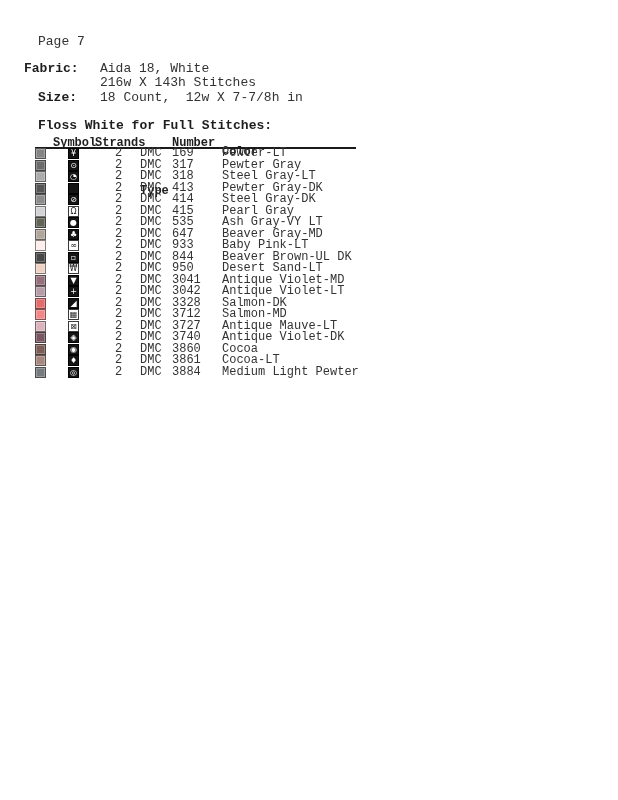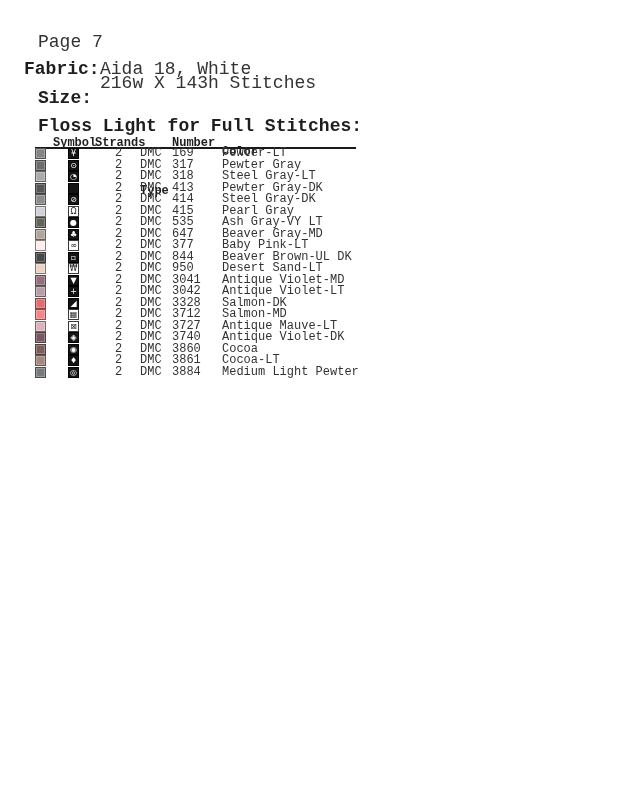--- a/index.html
+++ b/index.html
@@ -4,21 +4,21 @@
 <style>
   html,body{margin:0;padding:0;background:#ffffff;}
   .page{
     position:relative;
     width:618px;height:800px;
     background:#ffffff;
     font-family:"Liberation Mono","DejaVu Sans Mono",monospace;
     color:#333;
     overflow:hidden;
   }
-  .txt{position:absolute;font-size:18px;line-height:12px;white-space:pre;}
+  .txt{position:absolute;font-size:13px;line-height:12px;white-space:pre;}
   .bold{font-weight:bold;color:#1e1e1e;}
   .page-number{top:36px;left:38px;}
   .fabric-label{top:63px;left:24px;}
   .fabric-line1{top:63px;left:100px;}
   .fabric-line2{top:77px;left:100px;}
   .size-label{top:92px;left:38px;}
   .size-line1{top:92px;left:100px;}
   .floss-title{top:120px;left:38px;}
   .thead{position:absolute;top:136px;left:0;width:514px;height:12px;}
   .th{position:absolute;top:0;font-size:12px;font-weight:bold;color:#1e1e1e;white-space:pre;}
@@ -60,22 +60,23 @@
 
 <div class="page">
 
   <div class="txt page-number">Page 7</div>
 
   <div class="txt bold fabric-label">Fabric:</div>
   <div class="txt fabric-line1">Aida 18, White</div>
   <div class="txt fabric-line2">216w X 143h Stitches</div>
 
   <div class="txt bold size-label">Size:</div>
-
-  <div class="txt bold floss-title">Floss Light for Full Stitches:</div>
+  <div class="txt size-line1">18 Count,  12w X 7-7/8h in</div>
+
+  <div class="txt bold floss-title">Floss White for Full Stitches:</div>
 
   <div class="thead">
     <span class="th th-symbol">Symbol</span>
     <span class="th th-strands">Strands</span>
     <span class="th th-type">Type</span>
     <span class="th th-number">Number</span>
     <span class="th th-color">Color</span>
   </div>
 
   <div class="header-rule"></div>
@@ -143,21 +144,21 @@
         <span class="cell c-strands">2</span>
         <span class="cell c-type">DMC</span>
         <span class="cell c-number">647</span>
         <span class="cell c-color">Beaver Gray-MD</span>
       </div>
       <div class="row">
         <span class="swatch" style="background: rgb(255, 238, 235);"></span>
         <span class="symbol light">∞</span>
         <span class="cell c-strands">2</span>
         <span class="cell c-type">DMC</span>
-        <span class="cell c-number">377</span>
+        <span class="cell c-number">933</span>
         <span class="cell c-color">Baby Pink-LT</span>
       </div>
       <div class="row">
         <span class="swatch" style="background: rgb(72, 72, 72);"></span>
         <span class="symbol dark">▫</span>
         <span class="cell c-strands">2</span>
         <span class="cell c-type">DMC</span>
         <span class="cell c-number">844</span>
         <span class="cell c-color">Beaver Brown-UL DK</span>
       </div>

